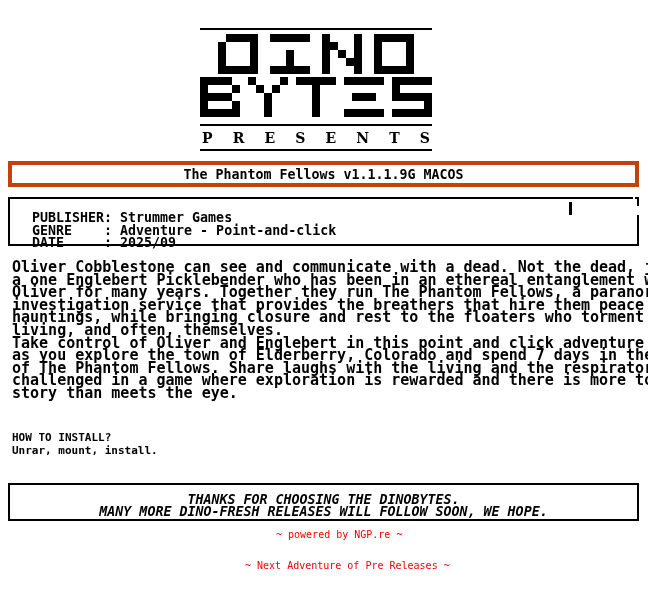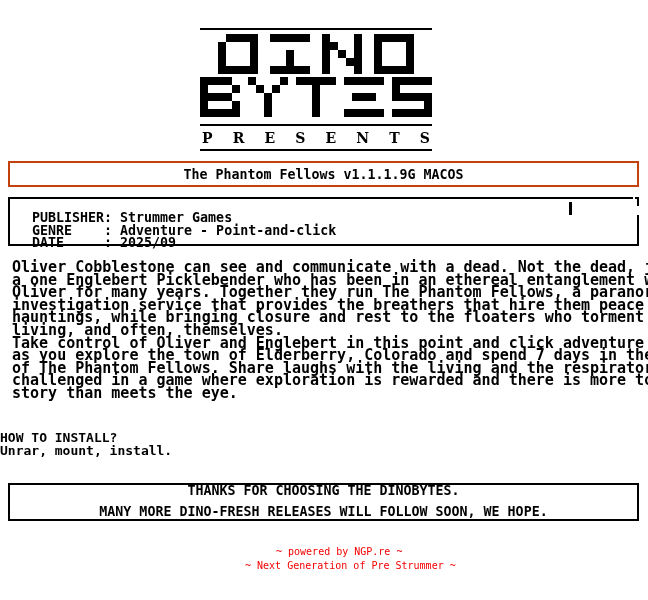--- a/index.html
+++ b/index.html
@@ -14,37 +14,37 @@
   .rule-mid{top:96px;}
   .rule-bottom{top:121px;}
   .pixel-row{position:absolute;display:flex;}
   .row-dino{top:6px;left:18px;gap:12px;}
   .row-bytes{top:49px;left:0;gap:8px;}
   .pixel-letter{display:grid;grid-template-columns:repeat(5,8px);grid-template-rows:repeat(5,8px);}
   .pixel-letter .on{background:#000;}
   .presents{position:absolute;top:102px;left:2px;width:228px;display:flex;justify-content:space-between;
     font-family:"DejaVu Serif",serif;font-weight:bold;font-size:14px;line-height:16px;}
   
-  .title-box{position:absolute;left:8px;top:161px;width:631px;height:26px;border:2px solid #c2410c;
+  .title-box{position:absolute;left:8px;top:161px;width:631px;height:26px;border:4px solid #c2410c;
     box-sizing:border-box;display:flex;align-items:center;justify-content:center;
     font-weight:bold;font-size:13.3px;}
   .seg{position:absolute;background:#000;}
   .info-text{position:absolute;left:20px;top:200px;margin:12px;font-family:inherit;
     font-weight:bold;font-size:13.3px;line-height:12.6px;white-space:pre;}
   .cursor{position:absolute;left:569px;top:202px;width:3px;height:13px;background:#000;}
   .description{position:absolute;left:12px;top:261px;margin:0;font-family:inherit;
     font-weight:bold;font-size:15px;line-height:12.6px;white-space:pre;}
-  .install{position:absolute;left:0;top:432px;margin:0;font-family:inherit;
-    font-weight:bold;font-size:13px;line-height:12.6px;white-space:pre;}
+  .install{position:absolute;left:12px;top:432px;margin:0;font-family:inherit;
+    font-weight:bold;font-size:11px;line-height:12.6px;white-space:pre;}
   .thanks-box{position:absolute;left:8px;top:483px;width:631px;height:38px;border:2px solid #000;
     box-sizing:border-box;text-align:center;font-weight:bold;font-size:13.3px;line-height:12.6px;
-    display:flex;flex-direction:column;justify-content:space-between;}
+    display:flex;flex-direction:column;justify-content:flex-end;font-style:italic;}
   
   .footer-line{position:absolute;font-size:10px;line-height:11px;white-space:pre;}
-  .footer-line1{left:276px;top:546px;}
+  .footer-line1{left:276px;top:529px;}
   .footer-line2{left:245px;top:560px;}
 </style>
 </head>
 <body>
 
 <div>
 
   <div class="logo">
     <div class="rule rule-top"></div>
     <div class="pixel-row row-dino" id="logo-row1">
@@ -337,15 +337,15 @@
 
   <pre class="install" id="install">HOW TO INSTALL?
 Unrar, mount, install.</pre>
 
   <div class="thanks-box">
     <div>THANKS FOR CHOOSING THE DINOBYTES.</div>
     <div>MANY MORE DINO-FRESH RELEASES WILL FOLLOW SOON, WE HOPE.</div>
   </div>
 
   <div class="footer-line footer-line1" id="footer1" style="color: rgb(244, 0, 0);">~ powered by NGP.re ~</div>
-  <div class="footer-line footer-line2" id="footer2" style="color: rgb(244, 0, 0);">~ Next Generation of Pre Strummer ~</div>
+  <div class="footer-line footer-line2" id="footer2" style="color: rgb(244, 0, 0);">~ Next Adventure of Pre Releases ~</div>
 
 </div>
 
 </body></html>

